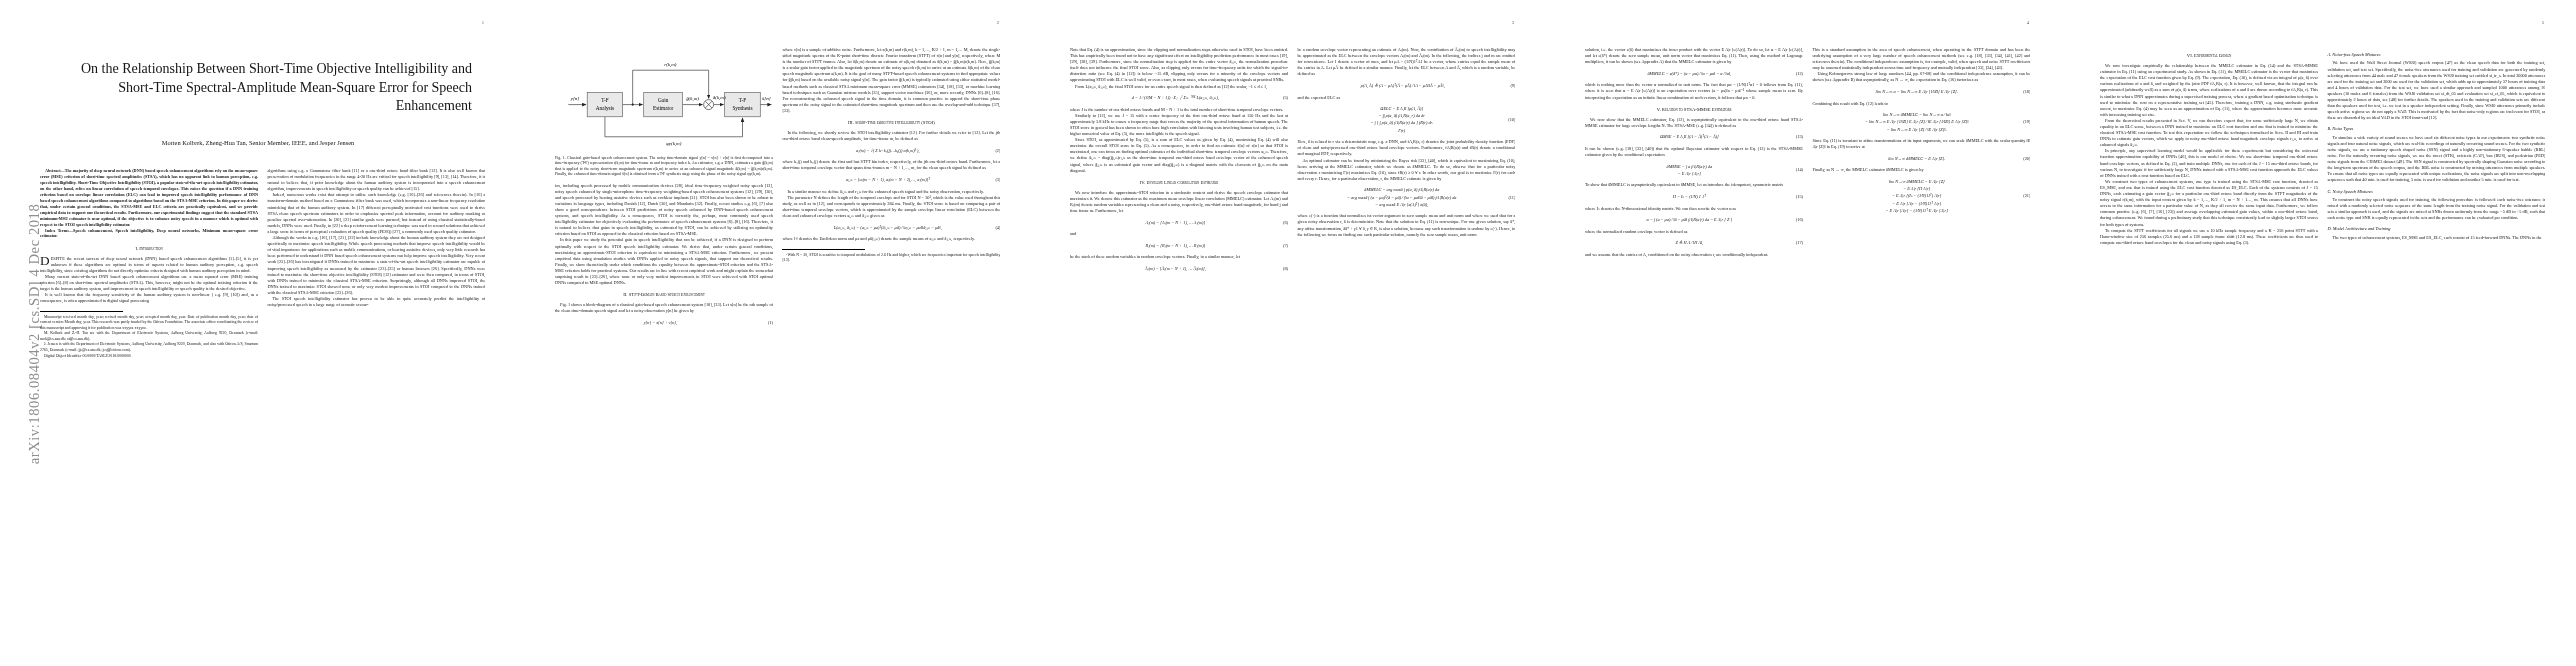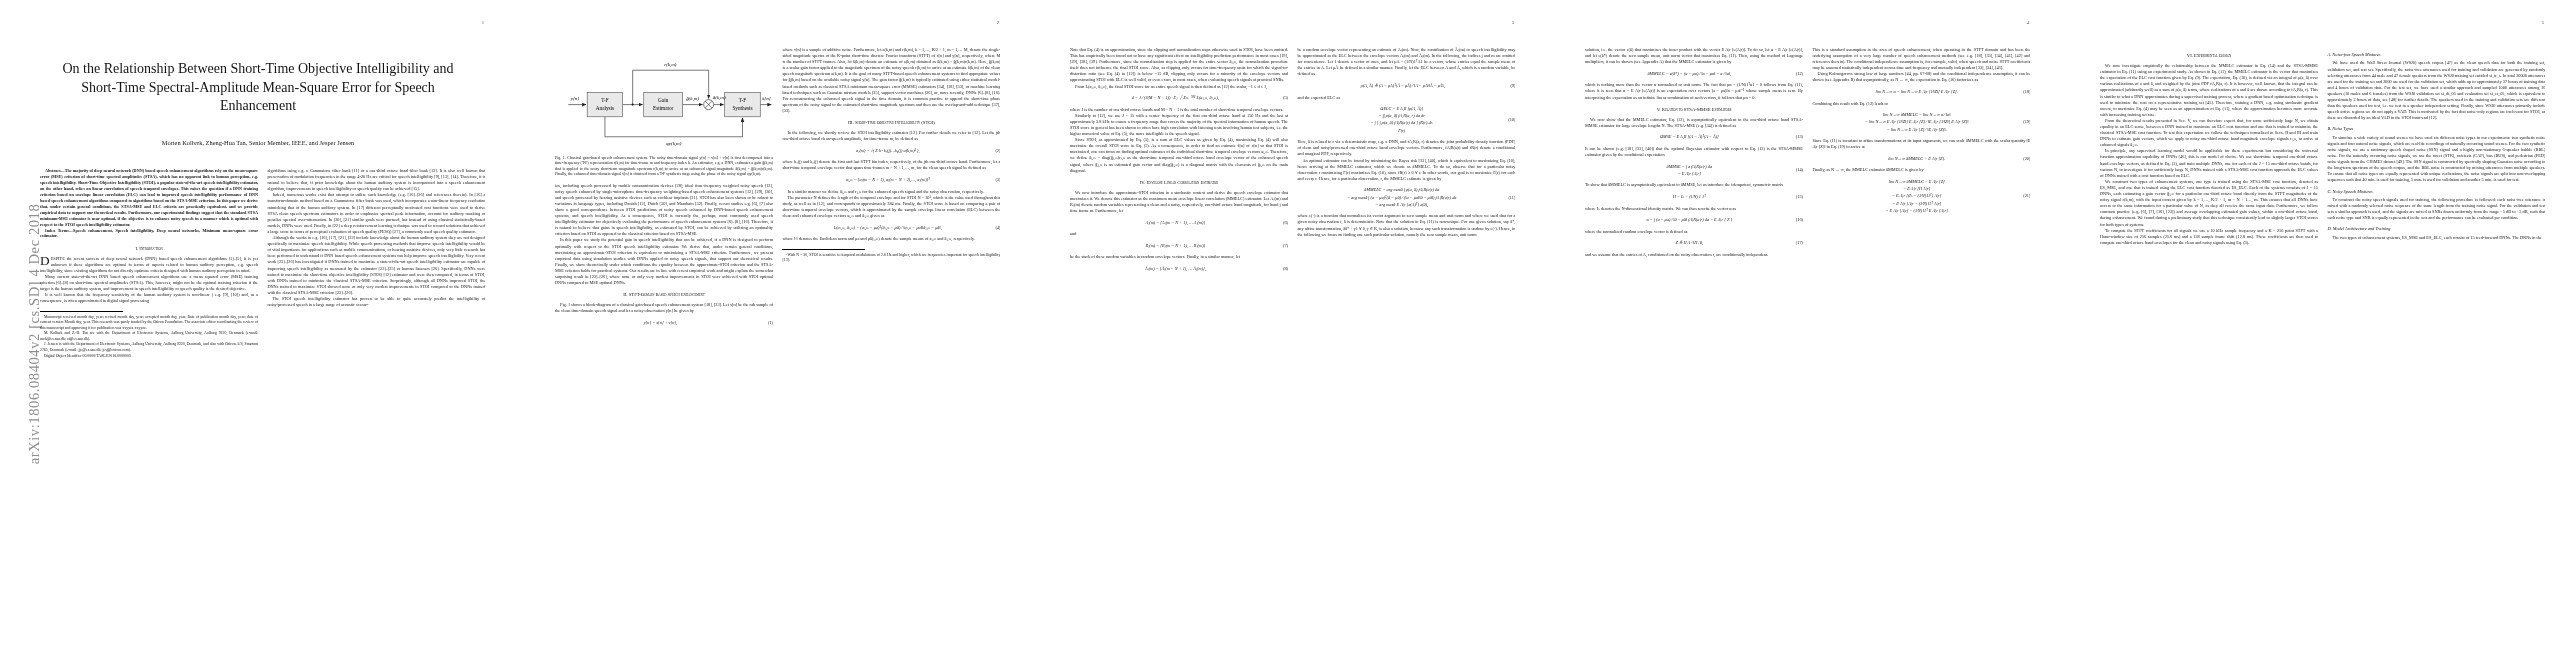--- a/index.html
+++ b/index.html
@@ -2,21 +2,21 @@
 <html style="font-size:9px"><head>
 <meta charset="utf-8">
 <style>
   html,body{margin:0;padding:0;background:#fff;}
   body{width:2576px;height:667px;overflow:hidden;font-family:"Liberation Serif","DejaVu Serif",serif;color:#141414;}
   #doc{display:flex;width:2576px;height:667px;}
   .page{position:relative;width:515px;height:667px;background:#fff;flex:0 0 auto;}
   .pagenum{position:absolute;top:20px;right:31px;font-size:4.7px;color:#555;}
   .banner{position:absolute;top:50%;left:34px;transform:translate(-50%,-50%) rotate(-90deg);white-space:nowrap;
           font-size:14.5px;color:#8f8f8f;letter-spacing:0.6px;font-family:"Liberation Serif",serif;}
-  .titleblock{position:absolute;top:51px;left:44px;width:428px;text-align:center;}
+  .titleblock{position:absolute;top:51px;left:44px;width:428px;text-align:right;}
   .title{font-size:14px;line-height:1.3;font-weight:normal;}
   .authors{position:absolute;top:139px;left:44px;width:428px;text-align:center;font-size:6.4px;}
   .cols{position:absolute;left:40px;top:47px;display:flex;gap:9.4px;}
   .page.first .cols{top:168px;}
   .col{width:218px;height:596px;overflow:hidden;text-align:justify;font-size:4.3px;line-height:1.42;}
   .page.first .col{height:472px;}
   .col p{margin:0;}
   .para{text-indent:5px;}
   .para.noindent{text-indent:0;}
   .abstract,.index{font-weight:bold;font-size:4.2px;}

